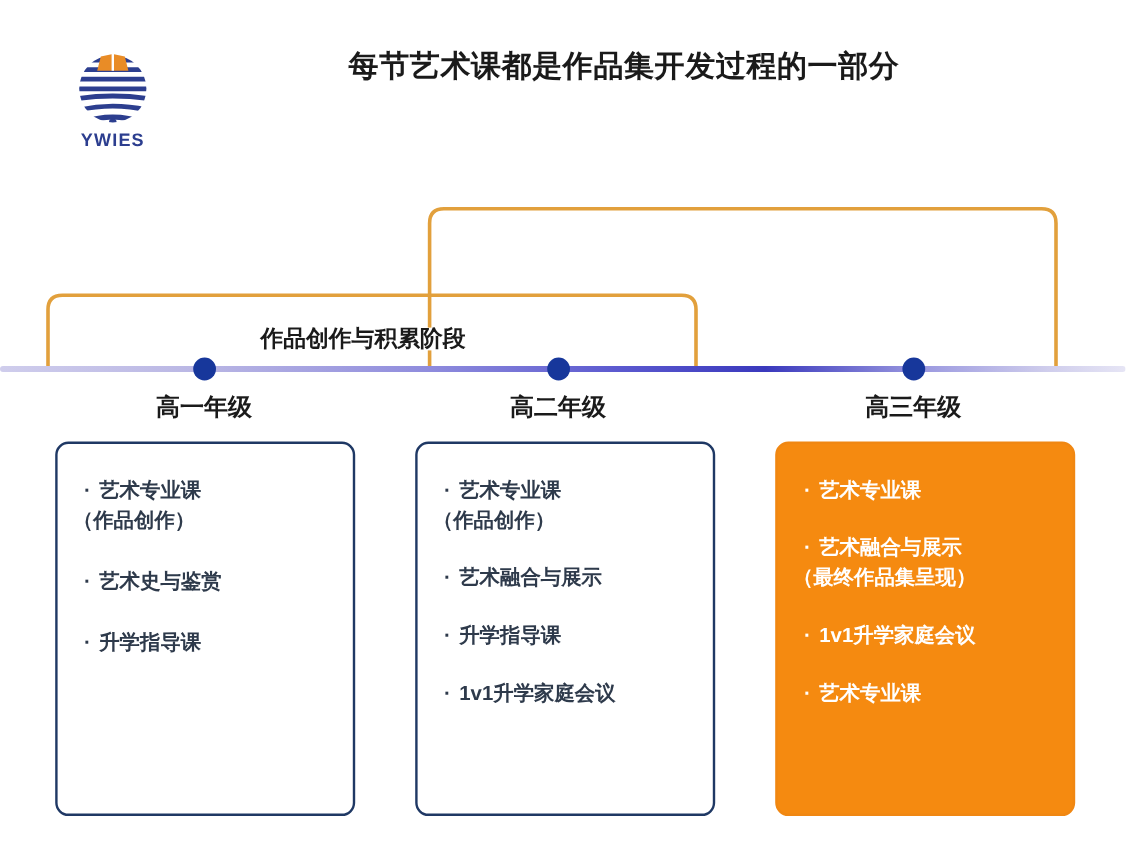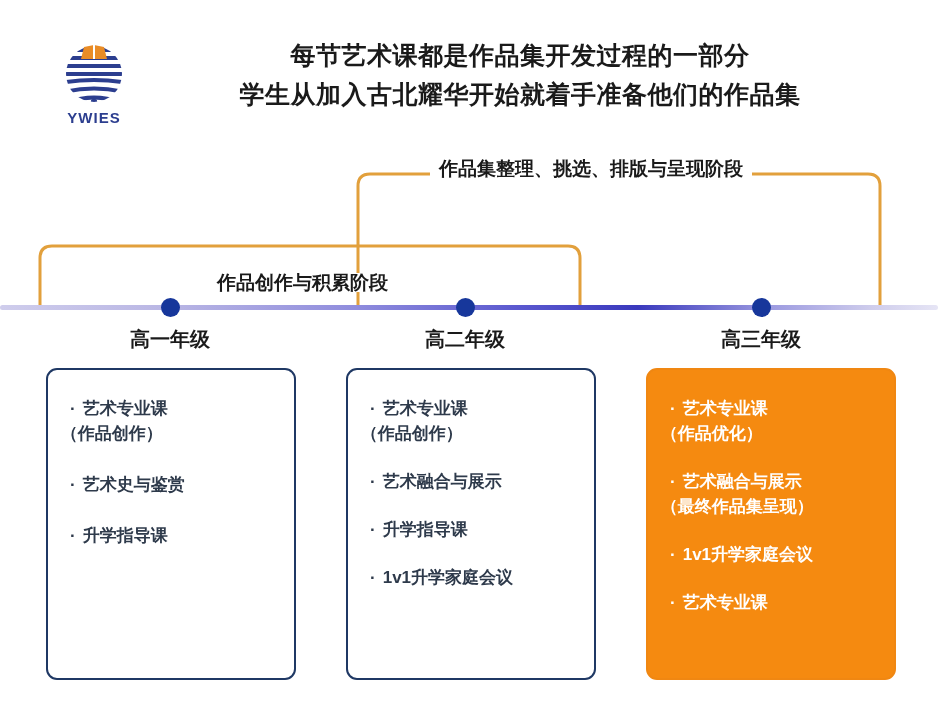--- a/index.html
+++ b/index.html
@@ -222,34 +222,32 @@
         <path d="M36 9 L36 23 L23 23 L26 11 Z" fill="#E98C26"></path>
         <path d="M36 9 L36 23 L49 23 L46 11 Z" fill="#E98C26"></path>
         <path d="M35 8.5 L35 23 L37 23 L37 8.5 Z" fill="#ffffff"></path>
       </g>
     </svg>
     <div class="logo-word">YWIES</div>
   </div>
 
   <div class="title-block">
     <div class="title-line">每节艺术课都是作品集开发过程的一部分</div>
-    <div class="title-line">学生从加入古北耀华开始就着手准备他们的作品集</div>
   </div>
 </div>
 
 <div class="bracket-layer">
   <svg width="938" height="172" viewBox="0 0 938 172">
 
     <g fill="none" stroke="#E2A03C" stroke-width="3" stroke-linecap="round">
       <path d="M358 160 L358 38 Q358 26 370 26 L868 26 Q880 26 880 38 L880 160"></path>
 
       <path d="M40 160 L40 110 Q40 98 52 98 L568 98 Q580 98 580 110 L580 160"></path>
     </g>
   </svg>
-  <div class="bracket-label upper">作品集整理、挑选、排版与呈现阶段</div>
   <div class="bracket-label lower">作品创作与积累阶段</div>
 </div>
 
 <div class="timeline-layer">
   <div class="timeline-line"></div>
 
   <div class="timeline-dot" style="left:161px;"></div>
   <div class="timeline-dot" style="left:456px;"></div>
   <div class="timeline-dot" style="left:752px;"></div>
 
@@ -313,21 +311,20 @@
       </div>
     </div>
   </div>
 
   <div class="card filled card-3">
     <div class="card-body">
       <div class="bullet-item">
         <span class="bullet-dot">·</span>
         <span class="bullet-text-wrap">
           <span>艺术专业课</span>
-          <span class="bullet-sub">（作品优化）</span>
         </span>
       </div>
       <div class="bullet-item">
         <span class="bullet-dot">·</span>
         <span class="bullet-text-wrap">
           <span>艺术融合与展示</span>
           <span class="bullet-sub">（最终作品集呈现）</span>
         </span>
       </div>
       <div class="bullet-item">

